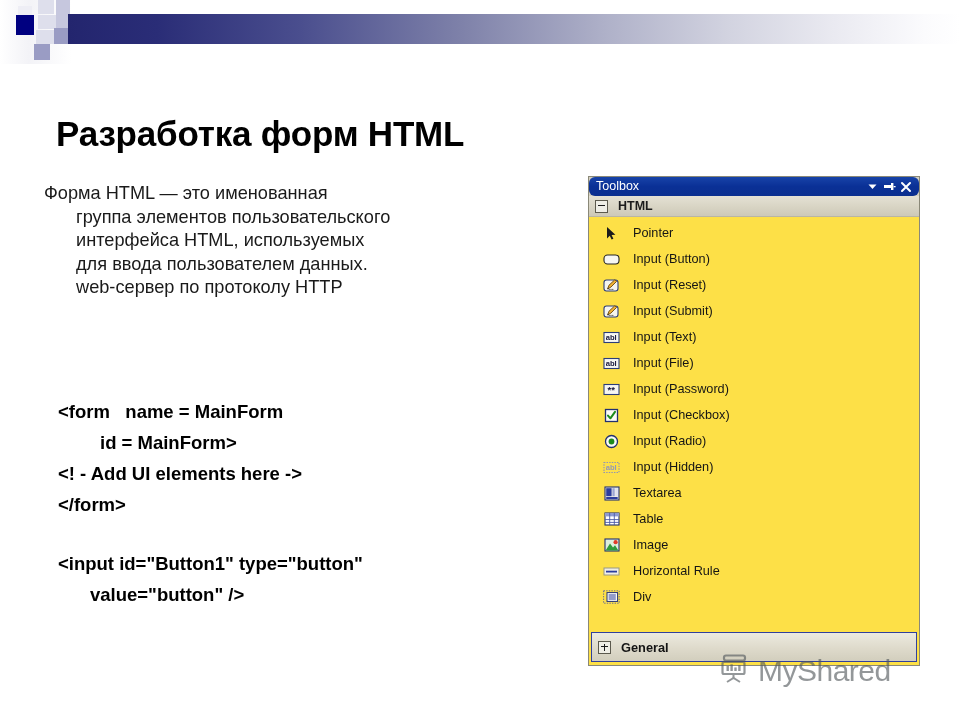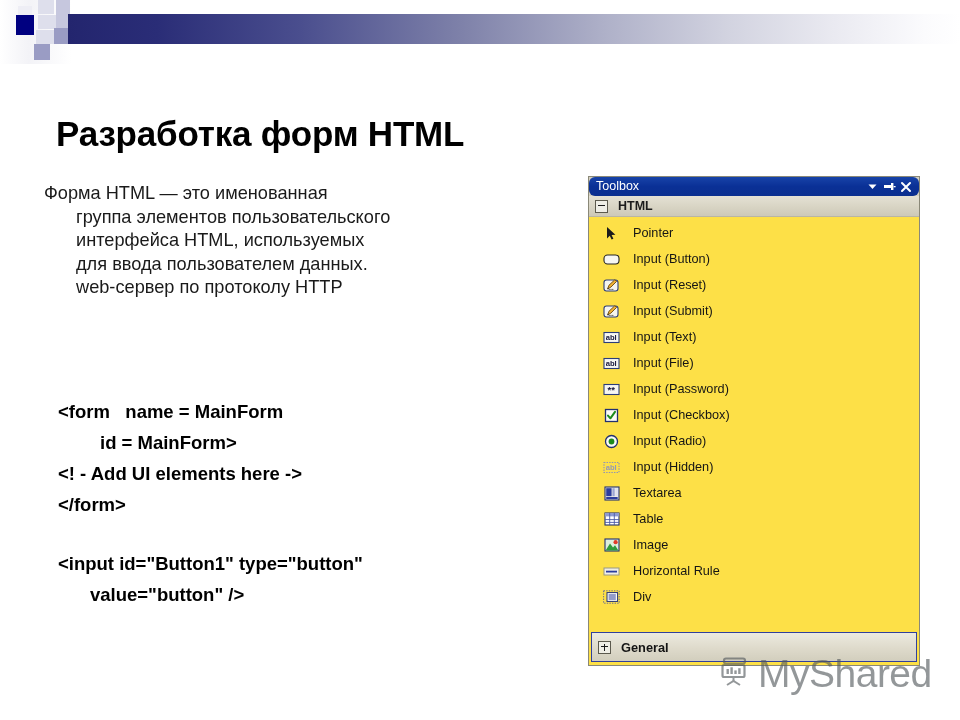--- a/index.html
+++ b/index.html
@@ -214,21 +214,21 @@
 
   
   #watermark {
     position: absolute;
     left: 718px; top: 652px;
     display: flex;
     align-items: center;
     opacity: 0.62;
   }
   #watermark-text {
-    font-size: 39px;
+    font-size: 30px;
     color: #52585c;
     margin-left: 6px;
     letter-spacing: -0.5px;
   }
 </style>
 </head>
 <body>
 
 <div id="top-banner">
   <div class="band-fade-left"></div>

